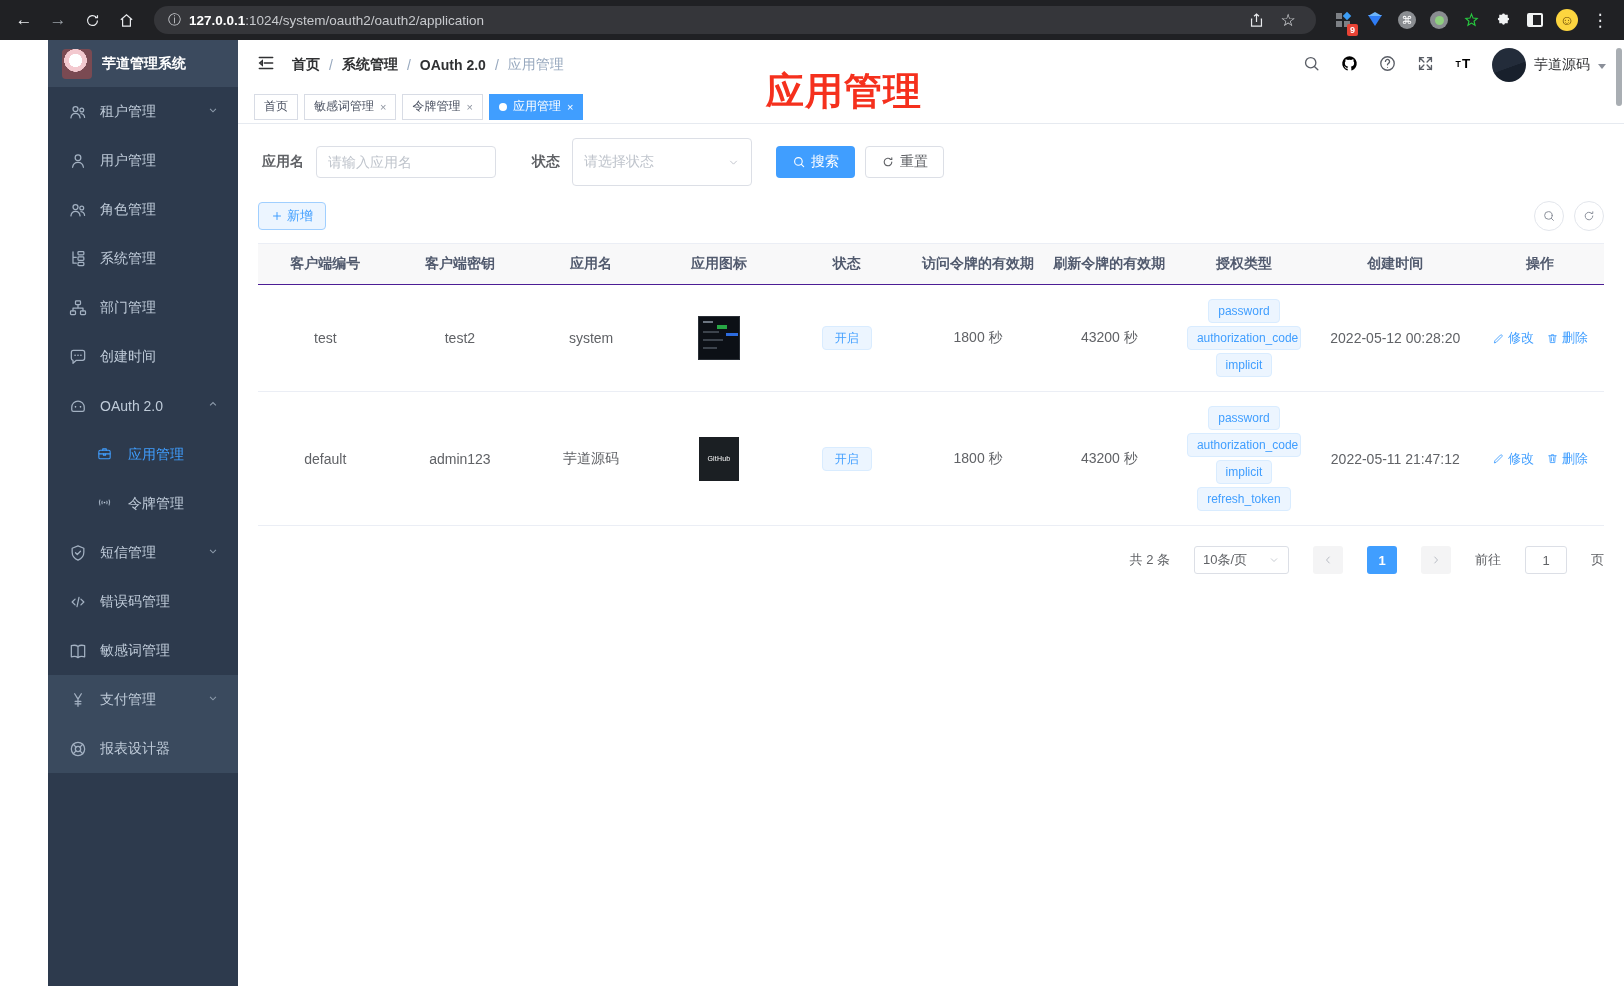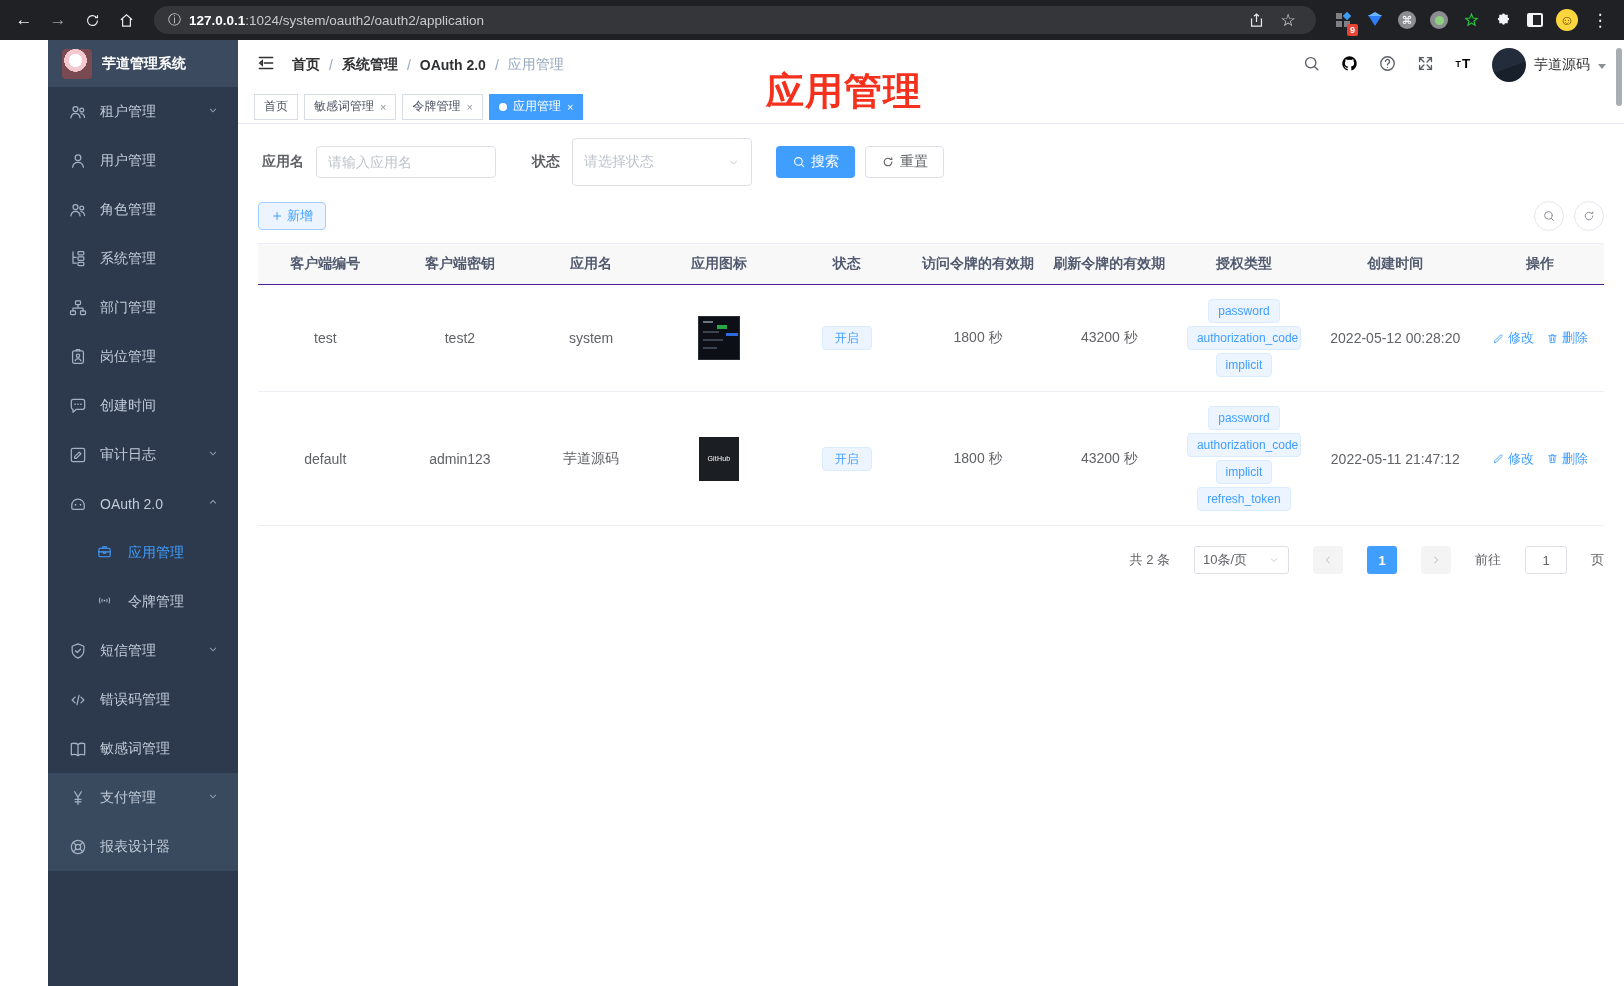--- a/index.html
+++ b/index.html
@@ -242,45 +242,26 @@
           <span class="ic"><svg viewBox="0 0 24 24">
               <rect x="9" y="3.5" width="6" height="4.5" rx="1"></rect>
               <rect x="3" y="15.5" width="6" height="4.5" rx="1"></rect>
               <rect x="15" y="15.5" width="6" height="4.5" rx="1"></rect>
               <path d="M12 8v3.5M6 15.5V12h12v3.5"></path>
             </svg></span>
           <span class="lbl">部门管理</span>
         </div>
         <div class="mi">
           <span class="ic"><svg viewBox="0 0 24 24">
-              <rect x="5.5" y="4.5" width="13" height="15" rx="2"></rect>
-              <path d="M10 4.5V3h4v1.5"></path>
-              <circle cx="12" cy="10.5" r="2"></circle>
-              <path d="M8.5 16.5c.6-1.8 2-2.7 3.5-2.7s2.9.9 3.5 2.7"></path>
-            </svg></span>
-          <span class="lbl">岗位管理</span>
-        </div>
-        <div class="mi">
-          <span class="ic"><svg viewBox="0 0 24 24">
               <path d="M4 6.5A2.5 2.5 0 016.5 4h11A2.5 2.5 0 0120 6.5v7a2.5 2.5 0 01-2.5 2.5H10l-4 3.5V16A2.5 2.5 0 014 13.5z"></path>
               <circle cx="8.5" cy="10" r=".9" fill="currentColor" stroke="none"></circle>
               <circle cx="12" cy="10" r=".9" fill="currentColor" stroke="none"></circle>
               <circle cx="15.5" cy="10" r=".9" fill="currentColor" stroke="none"></circle>
             </svg></span>
           <span class="lbl">创建时间</span>
-        </div>
-        <div class="mi">
-          <span class="ic"><svg viewBox="0 0 24 24">
-              <rect x="4" y="4" width="16" height="16" rx="2"></rect>
-              <path d="M13.5 8.5l2 2L10 16H8v-2z"></path>
-            </svg></span>
-          <span class="lbl">审计日志</span>
-          <span class="chev"><svg viewBox="0 0 24 24">
-              <path d="M7 10l5 5 5-5"></path>
-            </svg></span>
         </div>
         <div class="mi">
           <span class="ic"><svg viewBox="0 0 24 24">
               <path d="M4.5 13.5a7.5 7.5 0 0115 0v3a2 2 0 01-2 2h-11a2 2 0 01-2-2z"></path>
               <circle cx="9" cy="13" r="1" fill="currentColor" stroke="none"></circle>
               <circle cx="15" cy="13" r="1" fill="currentColor" stroke="none"></circle>
             </svg></span>
           <span class="lbl">OAuth 2.0</span>
           <span class="chev"><svg viewBox="0 0 24 24">
               <path d="M7 14.5L12 9.5l5 5"></path>

